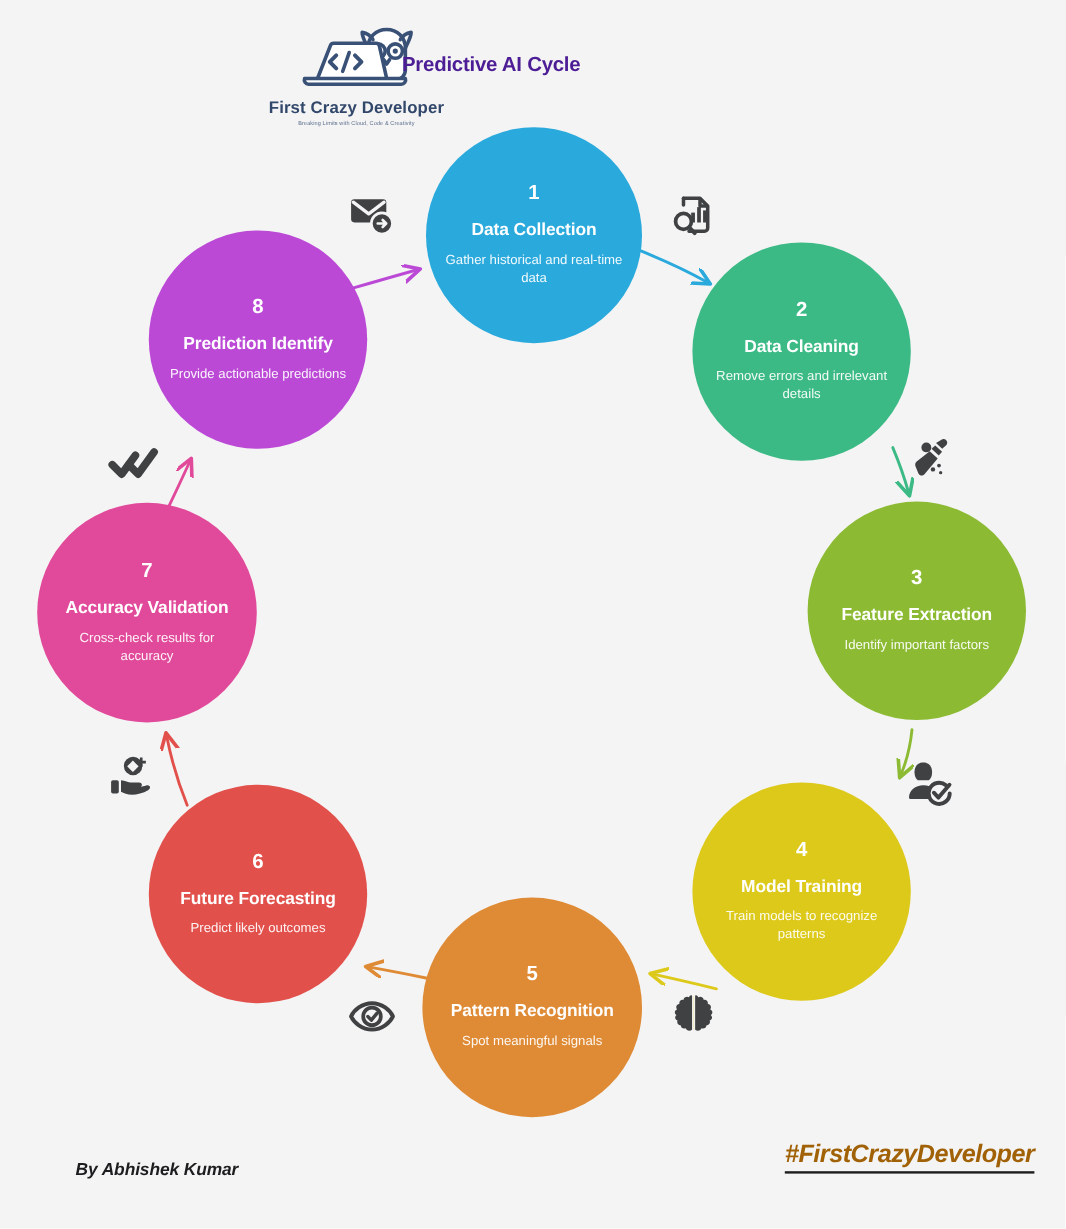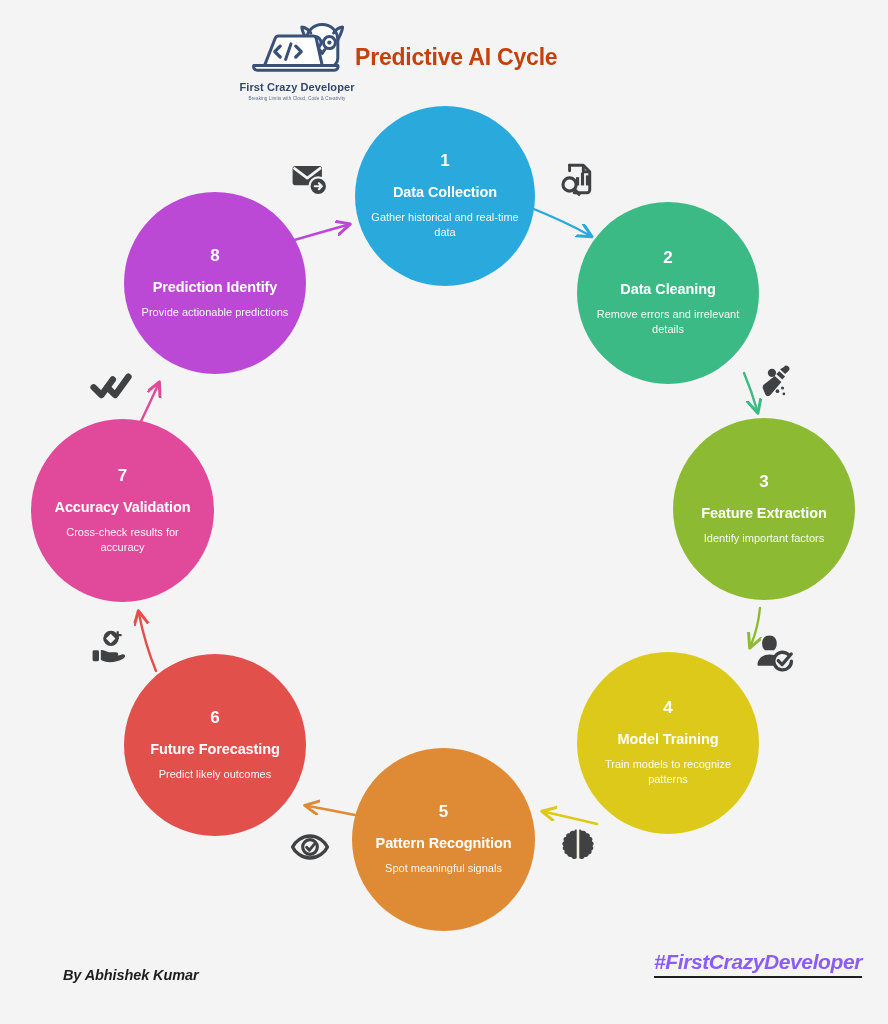--- a/index.html
+++ b/index.html
@@ -34,42 +34,42 @@
     height: 90px;
     display: flex;
     flex-direction: column;
     align-items: center;
   }
   #logo-mark {
     width: 96px;
     height: 58px;
   }
   #logo-name {
-    font-size: 11px;
+    font-size: 14px;
     font-weight: bold;
     color: #32486b;
     letter-spacing: .1px;
     margin-top: 1px;
     white-space: nowrap;
   }
   #logo-tagline {
     font-size: 4.6px;
     color: #5a6d8c;
     letter-spacing: .1px;
     margin-top: 2.5px;
     white-space: nowrap;
     transform: scale(1, 1.05);
   }
   #page-title {
     position: absolute;
-    left: 355px;
+    left: 335px;
     top: 44px;
-    font-size: 23px;
-    font-weight: bold;
-    color: #c2410c;
+    font-size: 17px;
+    font-weight: bold;
+    color: #4c1d95;
     letter-spacing: -.2px;
   }
 
   
   #cycle {
     position: absolute;
     left: 0;
     top: 0;
     width: 888px;
     height: 1024px;
@@ -155,21 +155,21 @@
     letter-spacing: -.1px;
     margin-left: 35px;
   }
   #footer-hashtag {
     position: absolute;
     right: 26px;
     top: 950px;
     font-size: 21px;
     font-weight: bold;
     font-style: italic;
-    color: #8b5cf6;
+    color: #a16207;
     letter-spacing: -.4px;
     border-bottom: 2.5px solid #1d1d1f;
     padding-bottom: 2px;
   }
 </style>
 </head>
 <body>
 
 <div id="canvas" style="background: rgb(244, 244, 244);">
 

